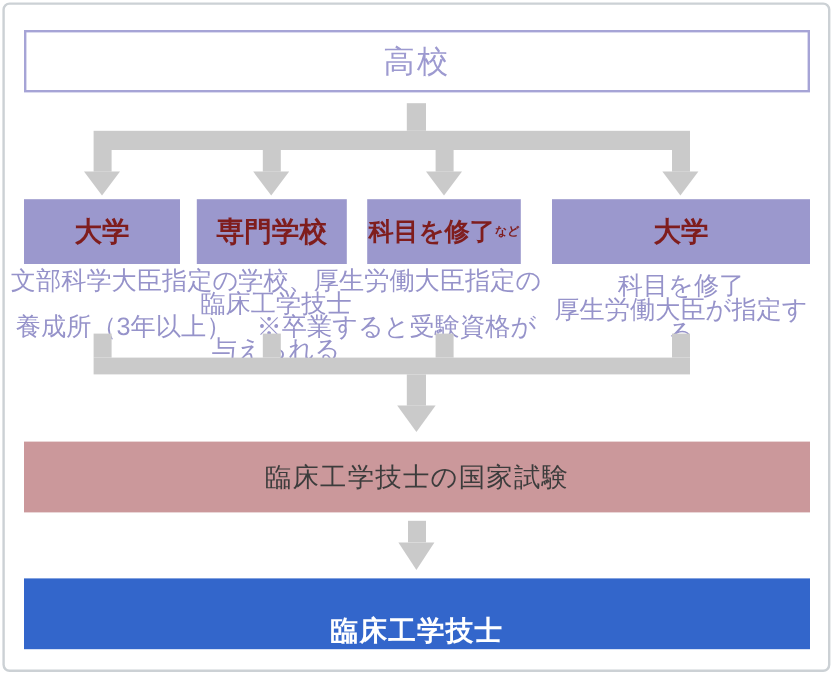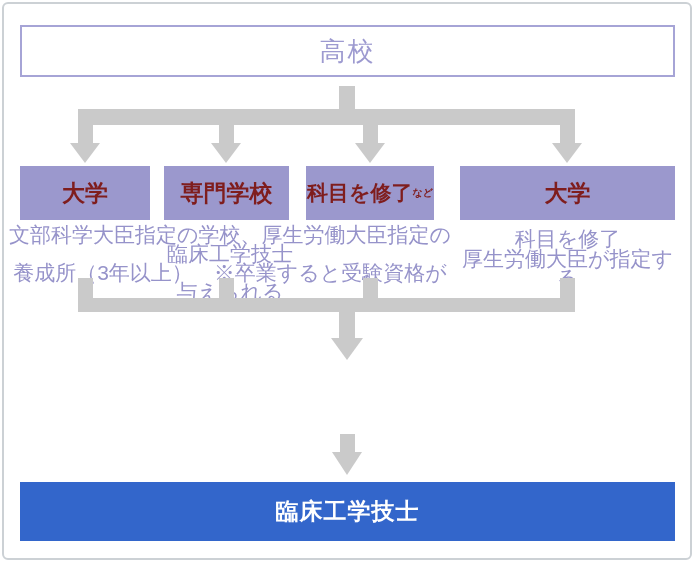--- a/index.html
+++ b/index.html
@@ -85,20 +85,21 @@
     font-size: 22px;
     letter-spacing: 1px;
   }
   .blue-box {
     left: 20px; top: 482px; width: 655px; height: 59px;
     background: #3366cb;
     color: #ffffff;
     font-size: 23px;
     font-weight: bold;
     letter-spacing: 1px;
+    align-items: flex-end;
   }
 </style>
 </head>
 <body>
 
 <div class="canvas">
 
   <div class="frame"></div>
 
   <div class="box top-box">
@@ -140,20 +141,23 @@
   </div>
 
   <div class="arr" style="left:78px;  top:278px; width:15px;  height:20px;"></div>
   <div class="arr" style="left:219px; top:278px; width:15px;  height:20px;"></div>
   <div class="arr" style="left:363px; top:278px; width:15px;  height:20px;"></div>
   <div class="arr" style="left:560px; top:278px; width:15px;  height:20px;"></div>
   <div class="arr" style="left:78px;  top:298px; width:497px; height:14px;"></div>
   <div class="arr" style="left:339px; top:312px; width:16px;  height:26px;"></div>
   <div class="ahead ahead-lg" style="left:331px; top:338px;"></div>
 
+  <div class="box pink-box">
+    <span>臨床工学技士の国家試験</span>
+  </div>
 
   <div class="arr" style="left:340px; top:434px; width:15px; height:18px;"></div>
   <div class="ahead ahead-final" style="left:332px; top:452px;"></div>
 
   <div class="box blue-box">
     <span>臨床工学技士</span>
   </div>
 
 </div>
 

